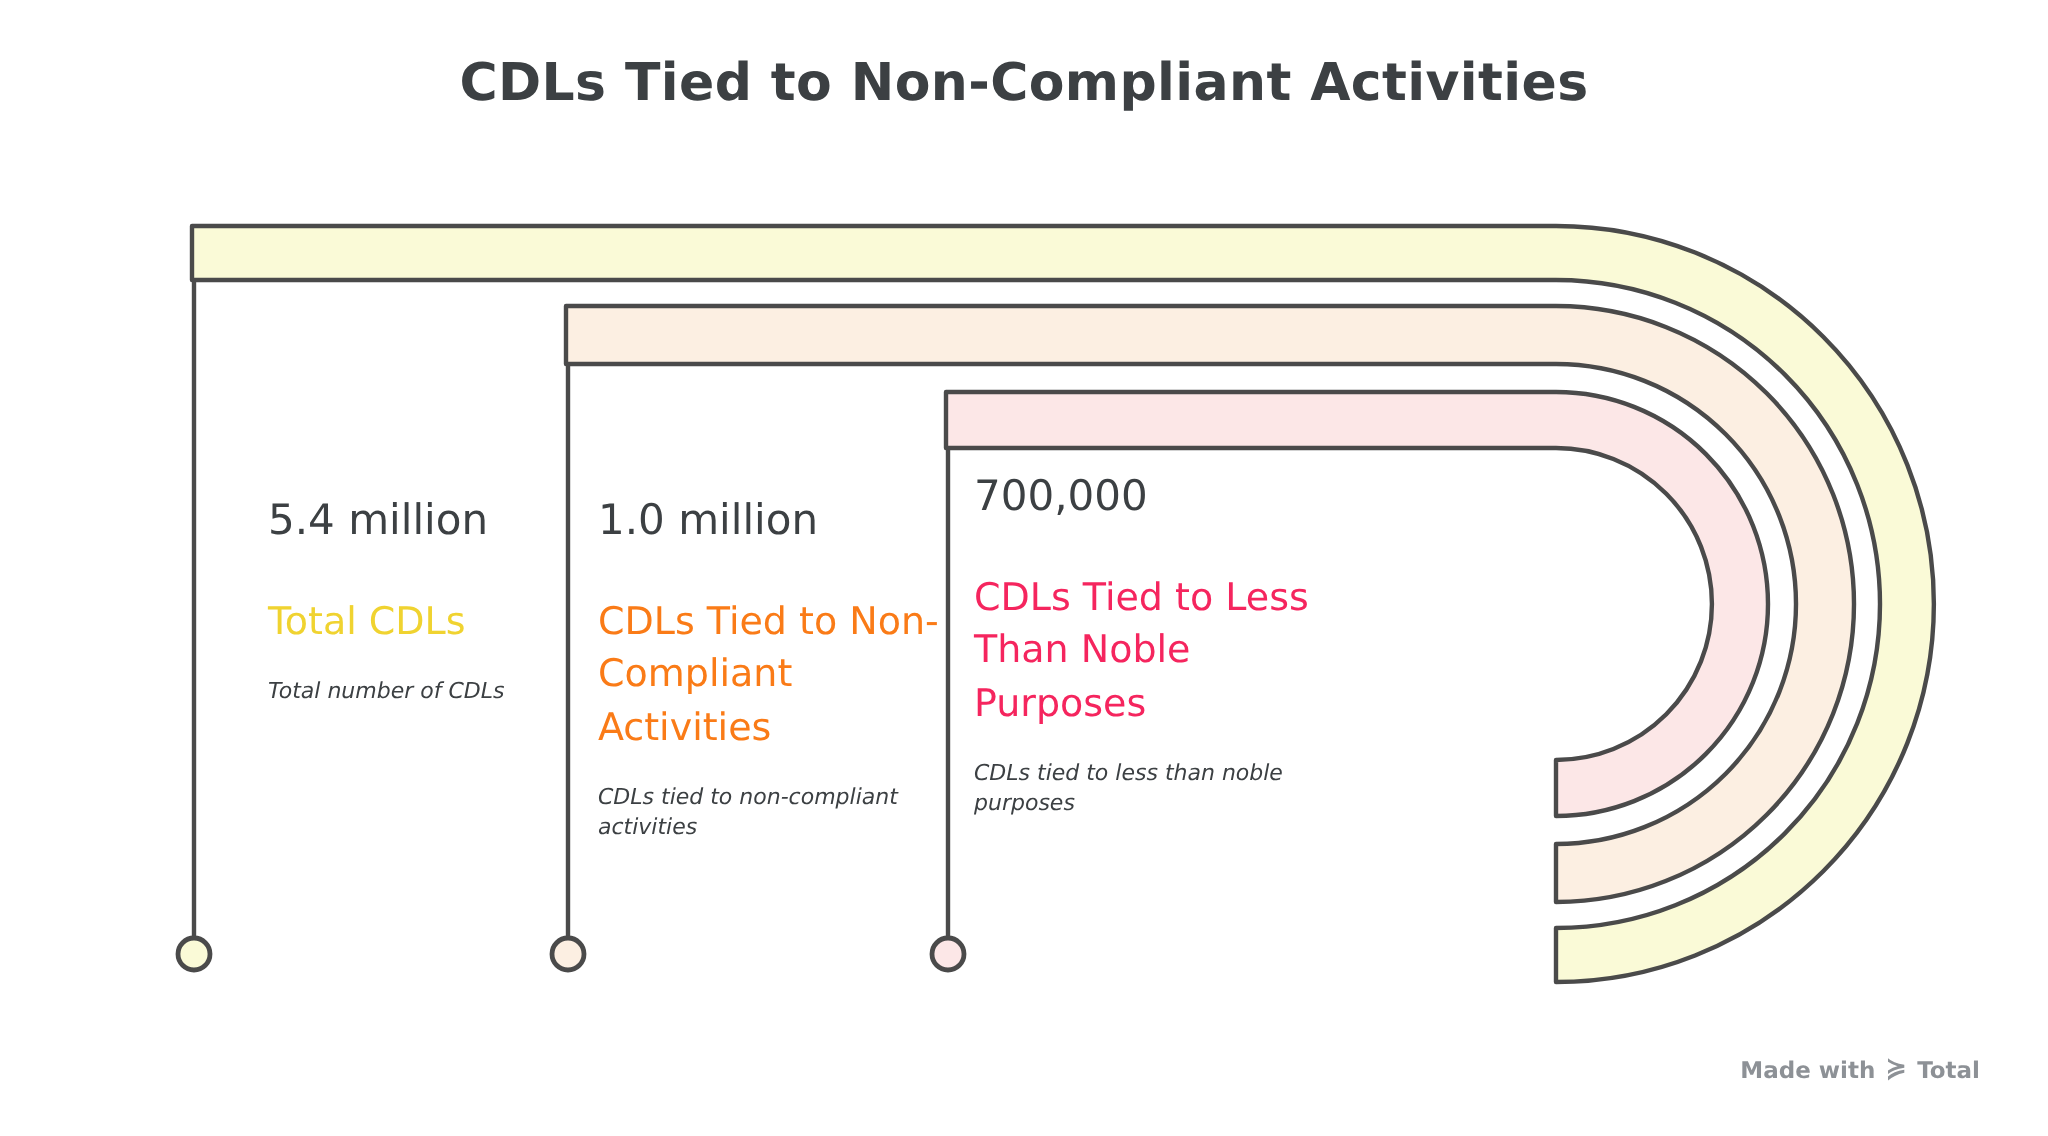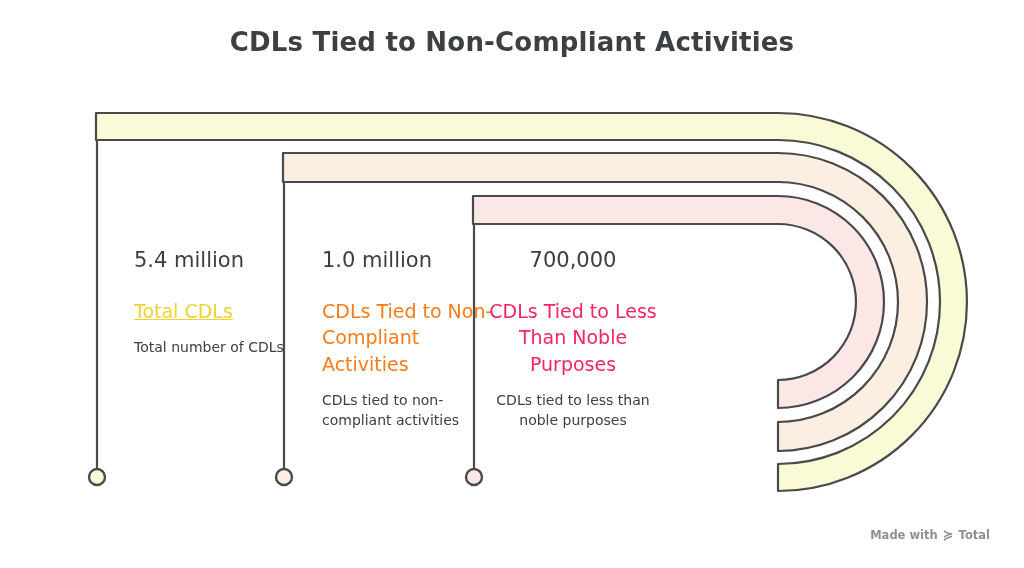--- a/index.html
+++ b/index.html
@@ -47,31 +47,32 @@
     white-space: nowrap;
   }
 
   .col-label {
     font-size: 19px;
     line-height: 1.38;
     margin-top: 26px;
   }
 
   .col-desc {
-    font-size: 14px;
+    font-size: 11px;
     color: #3c4043;
     line-height: 1.42;
     margin-top: 14px;
+    font-style: italic;
   }
 
   #col-1 { left: 112px; top: 248px; margin-left: 22px; }
-  #col-2 { left: 299px; top: 248px; margin-left: 23px; }
-  #col-3 { left: 487px; top: 248px; text-align: center; }
+  #col-2 { left: 299px; top: 248px; }
+  #col-3 { left: 487px; top: 236px; }
 
-  #col-1 .col-label { color: #f0d330; text-decoration: underline; }
+  #col-1 .col-label { color: #f0d330; }
   #col-2 .col-label { color: #fa7b17; }
   #col-3 .col-label { color: #f5255e; }
 
   #watermark {
     position: absolute;
     right: 34px;
     bottom: 26px;
     display: flex;
     gap: 5px;
     font-size: 11.5px;

